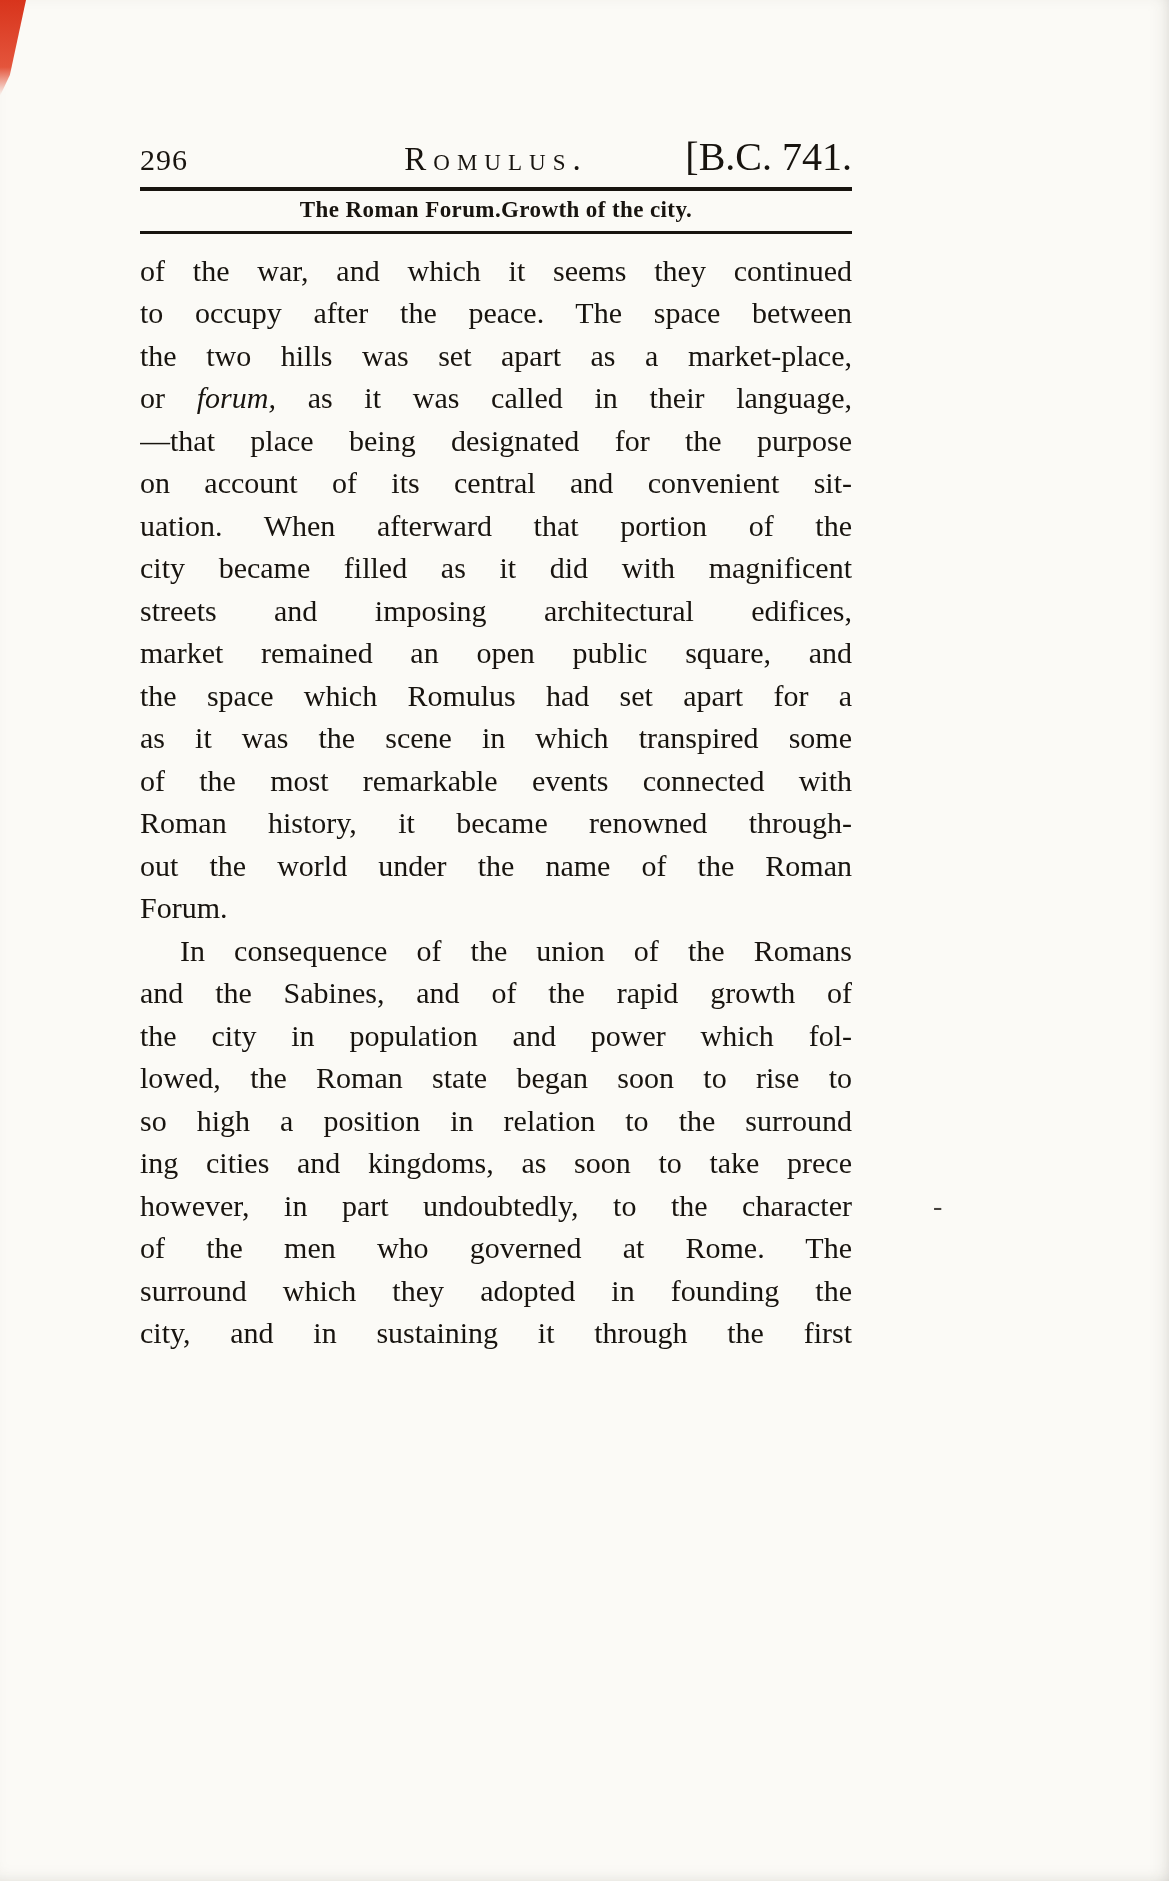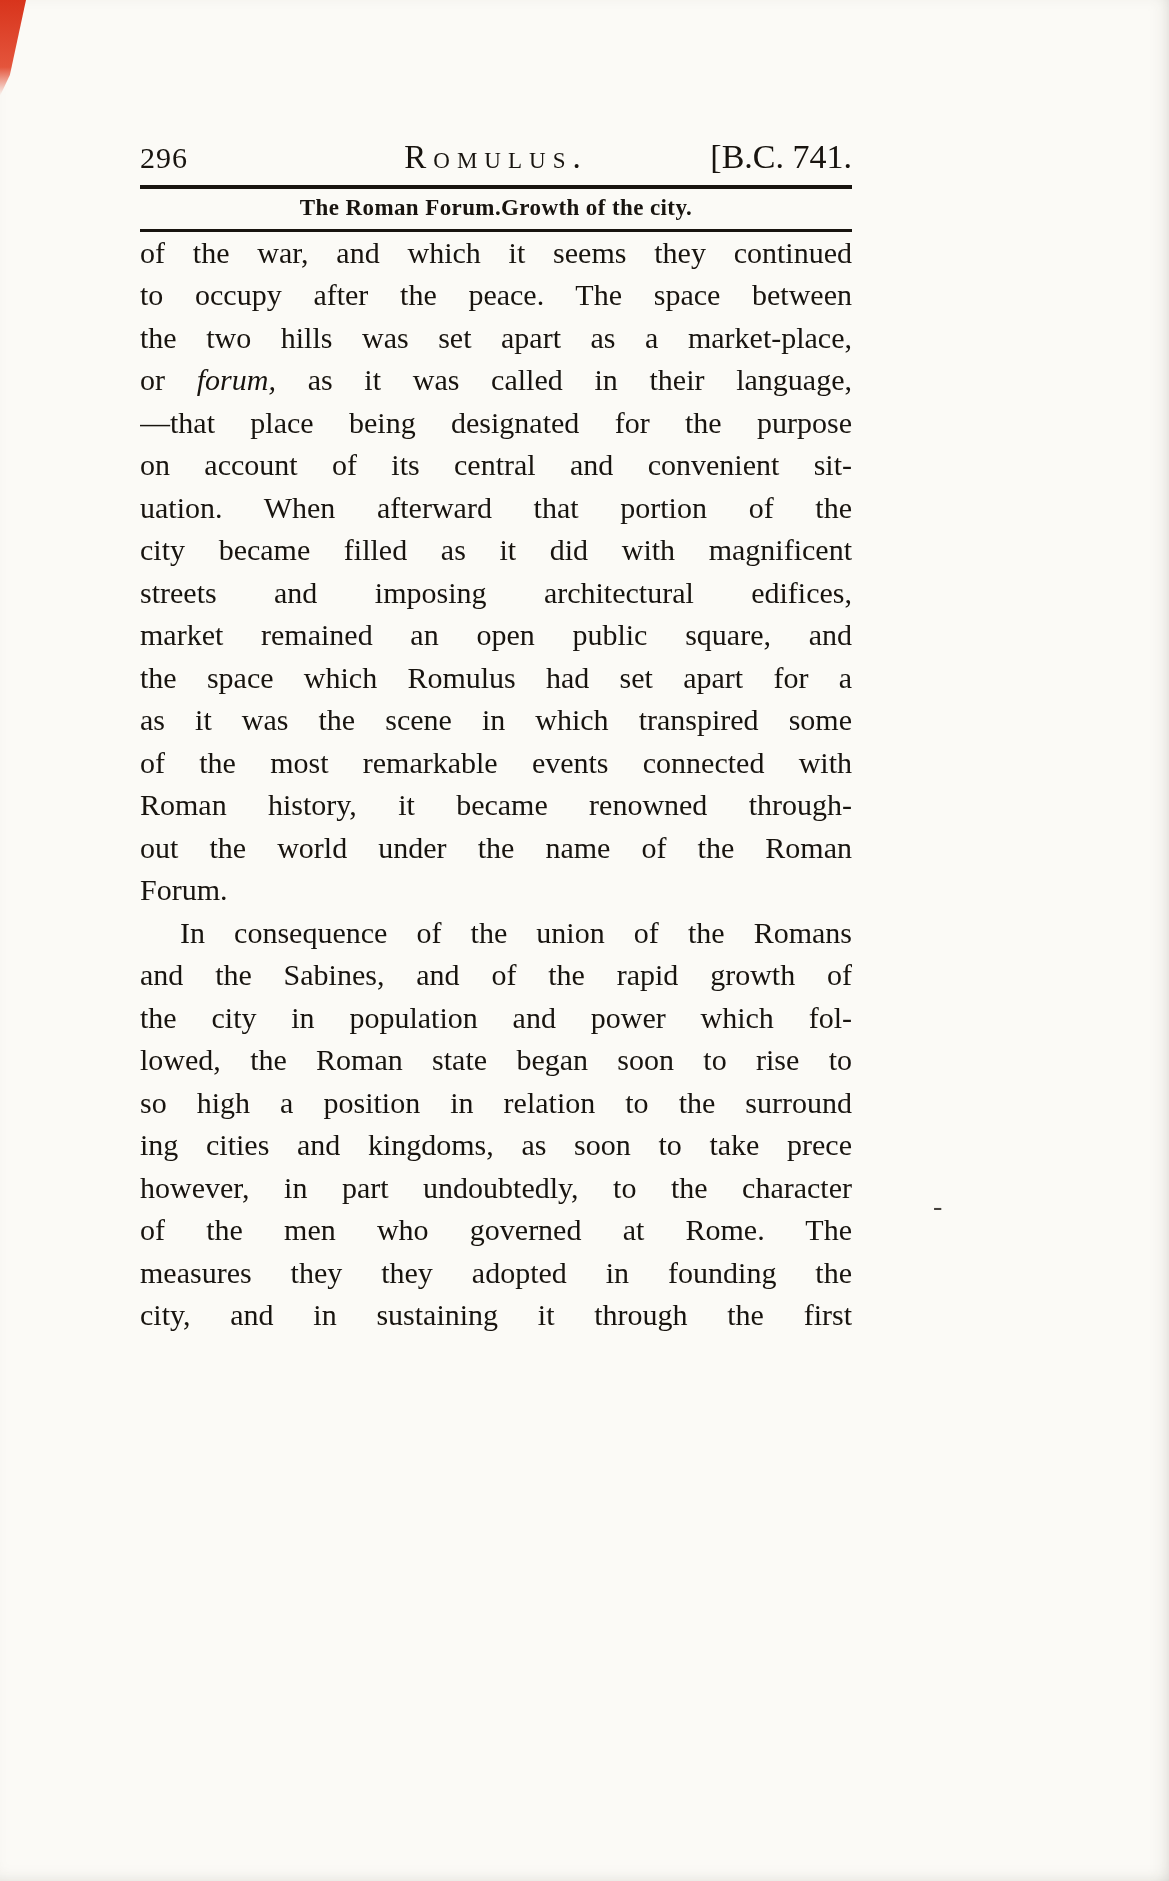--- a/index.html
+++ b/index.html
@@ -50,37 +50,37 @@
     justify-self: start;
     text-align: center;
   }
   .title {
     font-size: 33px;
     font-variant: small-caps;
     letter-spacing: 7px;
     justify-self: center;
   }
   .bc {
-    font-size: 34px;
+    font-size: 40px;
     justify-self: end;
   }
   .rule { background: var(--ink); width: 100%; }
   .rule-thick { height: 4px; margin-top: 8px; }
   .rule-thin  { height: 2.5px; margin-top: 8px; }
   .subheader-row {
     display: flex;
     justify-content: center;
     margin-top: 6px;
     line-height: 26px;
     font-size: 23px;
     font-weight: bold;
     letter-spacing: 0.4px;
   }
   .body-text {
-    margin-top: 0;
+    margin-top: 16px;
     font-size: 30px;
   }
   .line {
     height: 42.5px;
     line-height: 42.5px;
     overflow: hidden;
     text-align: justify;
     text-align-last: justify;
     word-spacing: 1.5px;
   }
@@ -145,21 +145,21 @@
         </div>
         <div class="paragraph">
           <div class="line indent"><span>In consequence of the union of the Romans</span></div>
           <div class="line"><span>and the Sabines, and of the rapid growth of</span></div>
           <div class="line"><span>the city in population and power which fol-</span></div>
           <div class="line"><span>lowed, the Roman state began soon to rise to</span></div>
           <div class="line"><span>so high a position in relation to the surround</span></div>
           <div class="line"><span>ing cities and kingdoms, as soon to take prece</span></div>
           <div class="line"><span>however, in part undoubtedly, to the character</span></div>
           <div class="line"><span>of the men who governed at Rome.  The</span></div>
-          <div class="line"><span>measures they they adopted in founding the</span></div>
+          <div class="line"><span>surround which they adopted in founding the</span></div>
           <div class="line"><span>city, and in sustaining it through the first</span></div>
         </div>
       </div>
 
   </div>
 
   <span class="margin-dash">-</span>
 
 </div>
 

